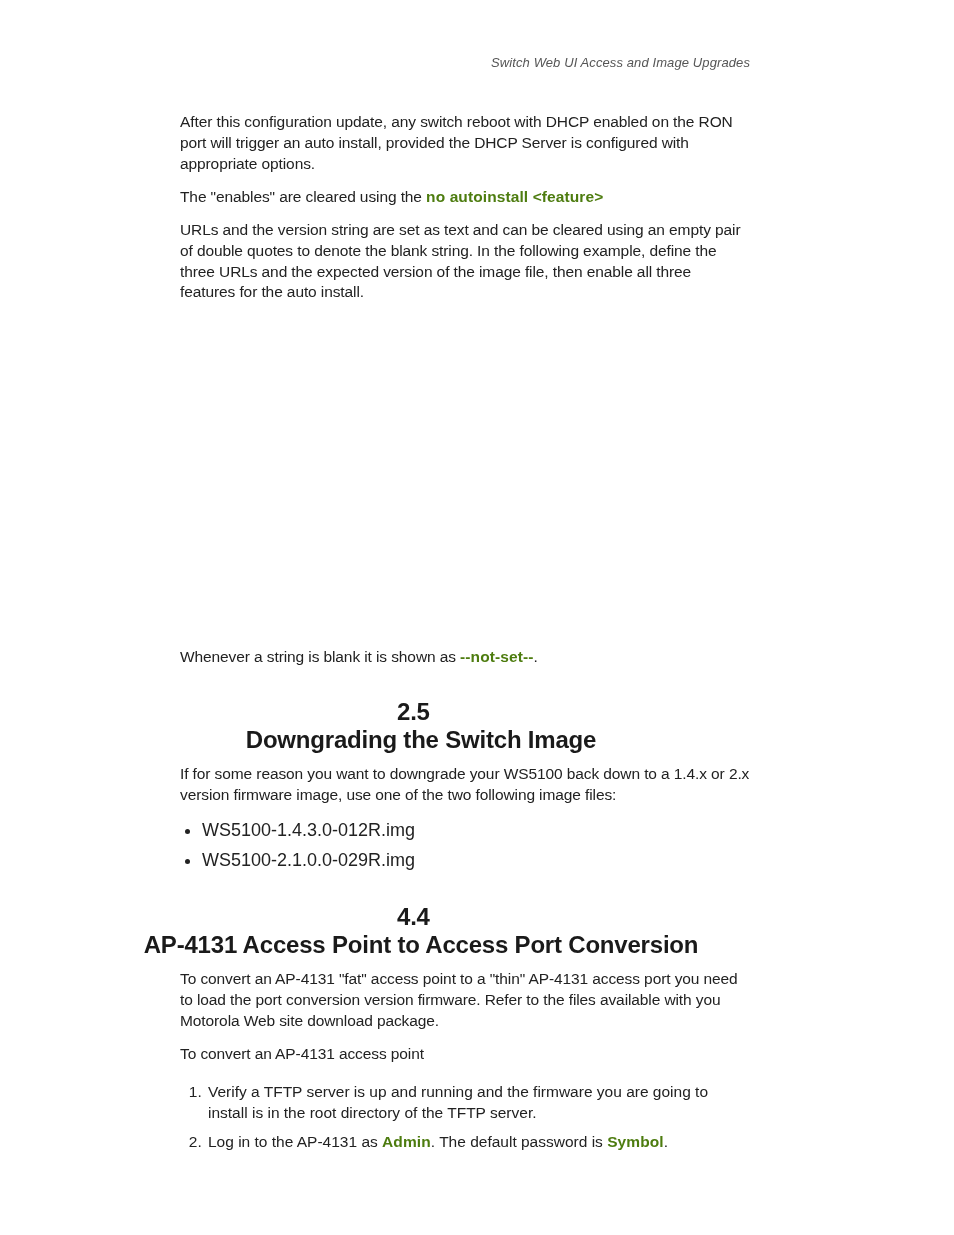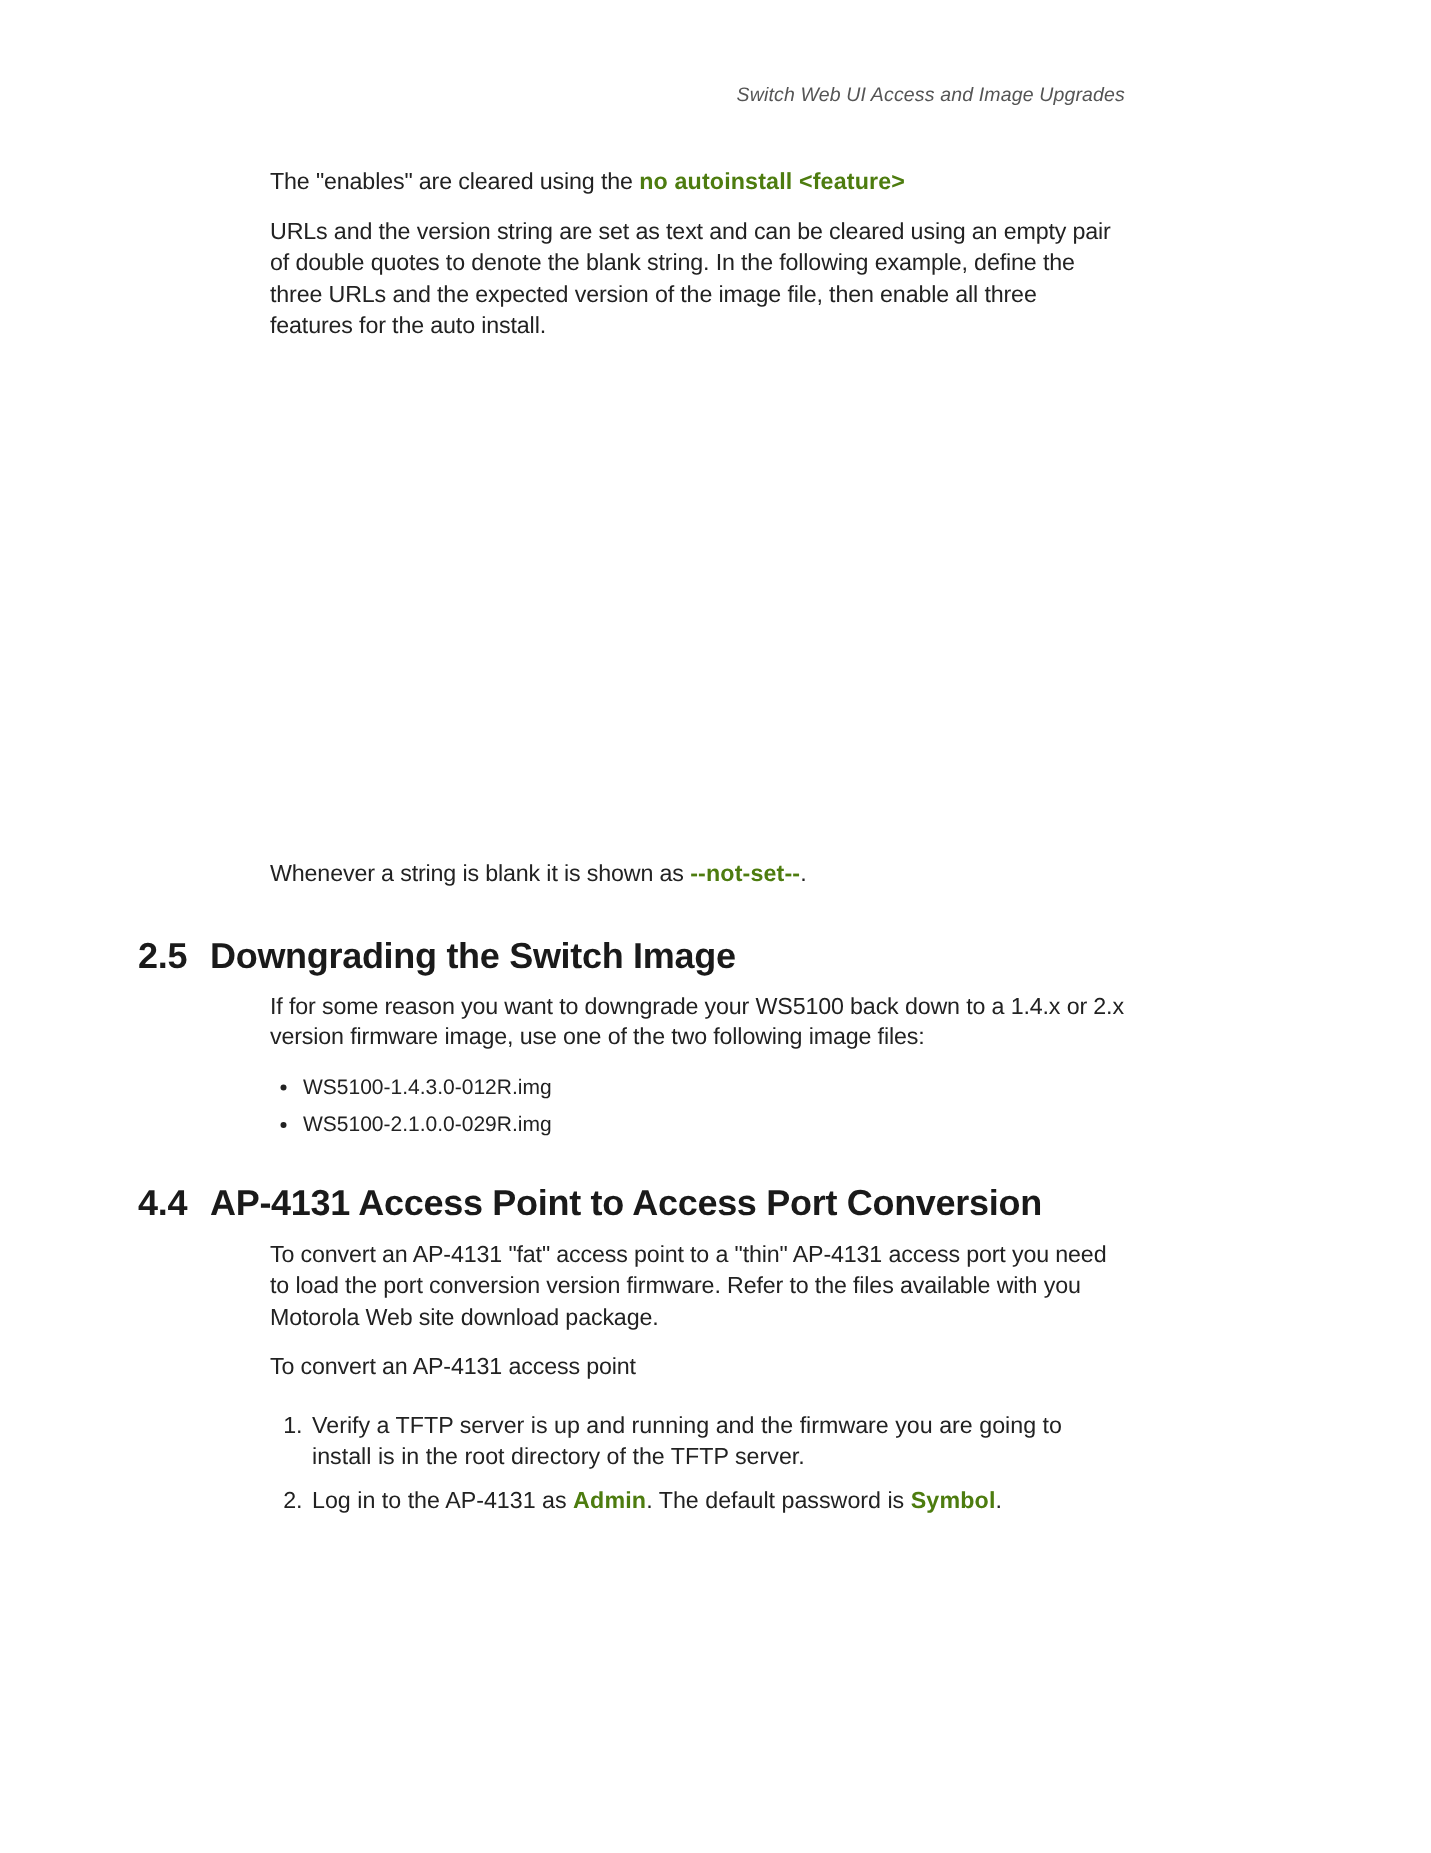--- a/index.html
+++ b/index.html
@@ -48,32 +48,33 @@
   h2.section {
     margin: 30px 0 10px 0;
     font-size: 24px;
     font-weight: 700;
     font-family: "Arial Narrow", Arial, Helvetica, sans-serif;
     font-stretch: condensed;
     letter-spacing: -0.2px;
     color: #1a1a1a;
     display: flex;
     align-items: center;
+    flex-direction: column;
   }
   h2.section .num {
     display: inline-block;
     width: 48px;
   }
   h2.section .title {
     flex: 1;
   }
   ul.bullets {
     margin: 6px 0 12px 0;
     padding-left: 22px;
-    font-size: 14px;
+    font-size: 18px;
   }
   ul.bullets li {
     margin-bottom: 6px;
   }
   ol.steps {
     margin: 18px 0 12px 0;
     padding-left: 26px;
     font-size: 15.5px;
     line-height: 1.35;
   }
@@ -83,20 +84,21 @@
   }
 </style>
 </head>
 <body>
 
 <div class="page">
 
   <div class="running-head">Switch Web UI Access and Image Upgrades</div>
 
   <div class="body-text">
+    <p>After this configuration update, any switch reboot with DHCP enabled on the RON port will trigger an auto install, provided the DHCP Server is configured with appropriate options.</p>
     <p>
       <span>The "enables" are cleared using the </span><span class="highlight">no autoinstall &lt;feature&gt;</span>
     </p>
     <p>URLs and the version string are set as text and can be cleared using an empty pair of double quotes to denote the blank string. In the following example, define the three URLs and the expected version of the image file, then enable all three features for the auto install.</p>
   </div>
 
   <div class="code-gap"></div>
 
   <div class="body-text">
     <p>

